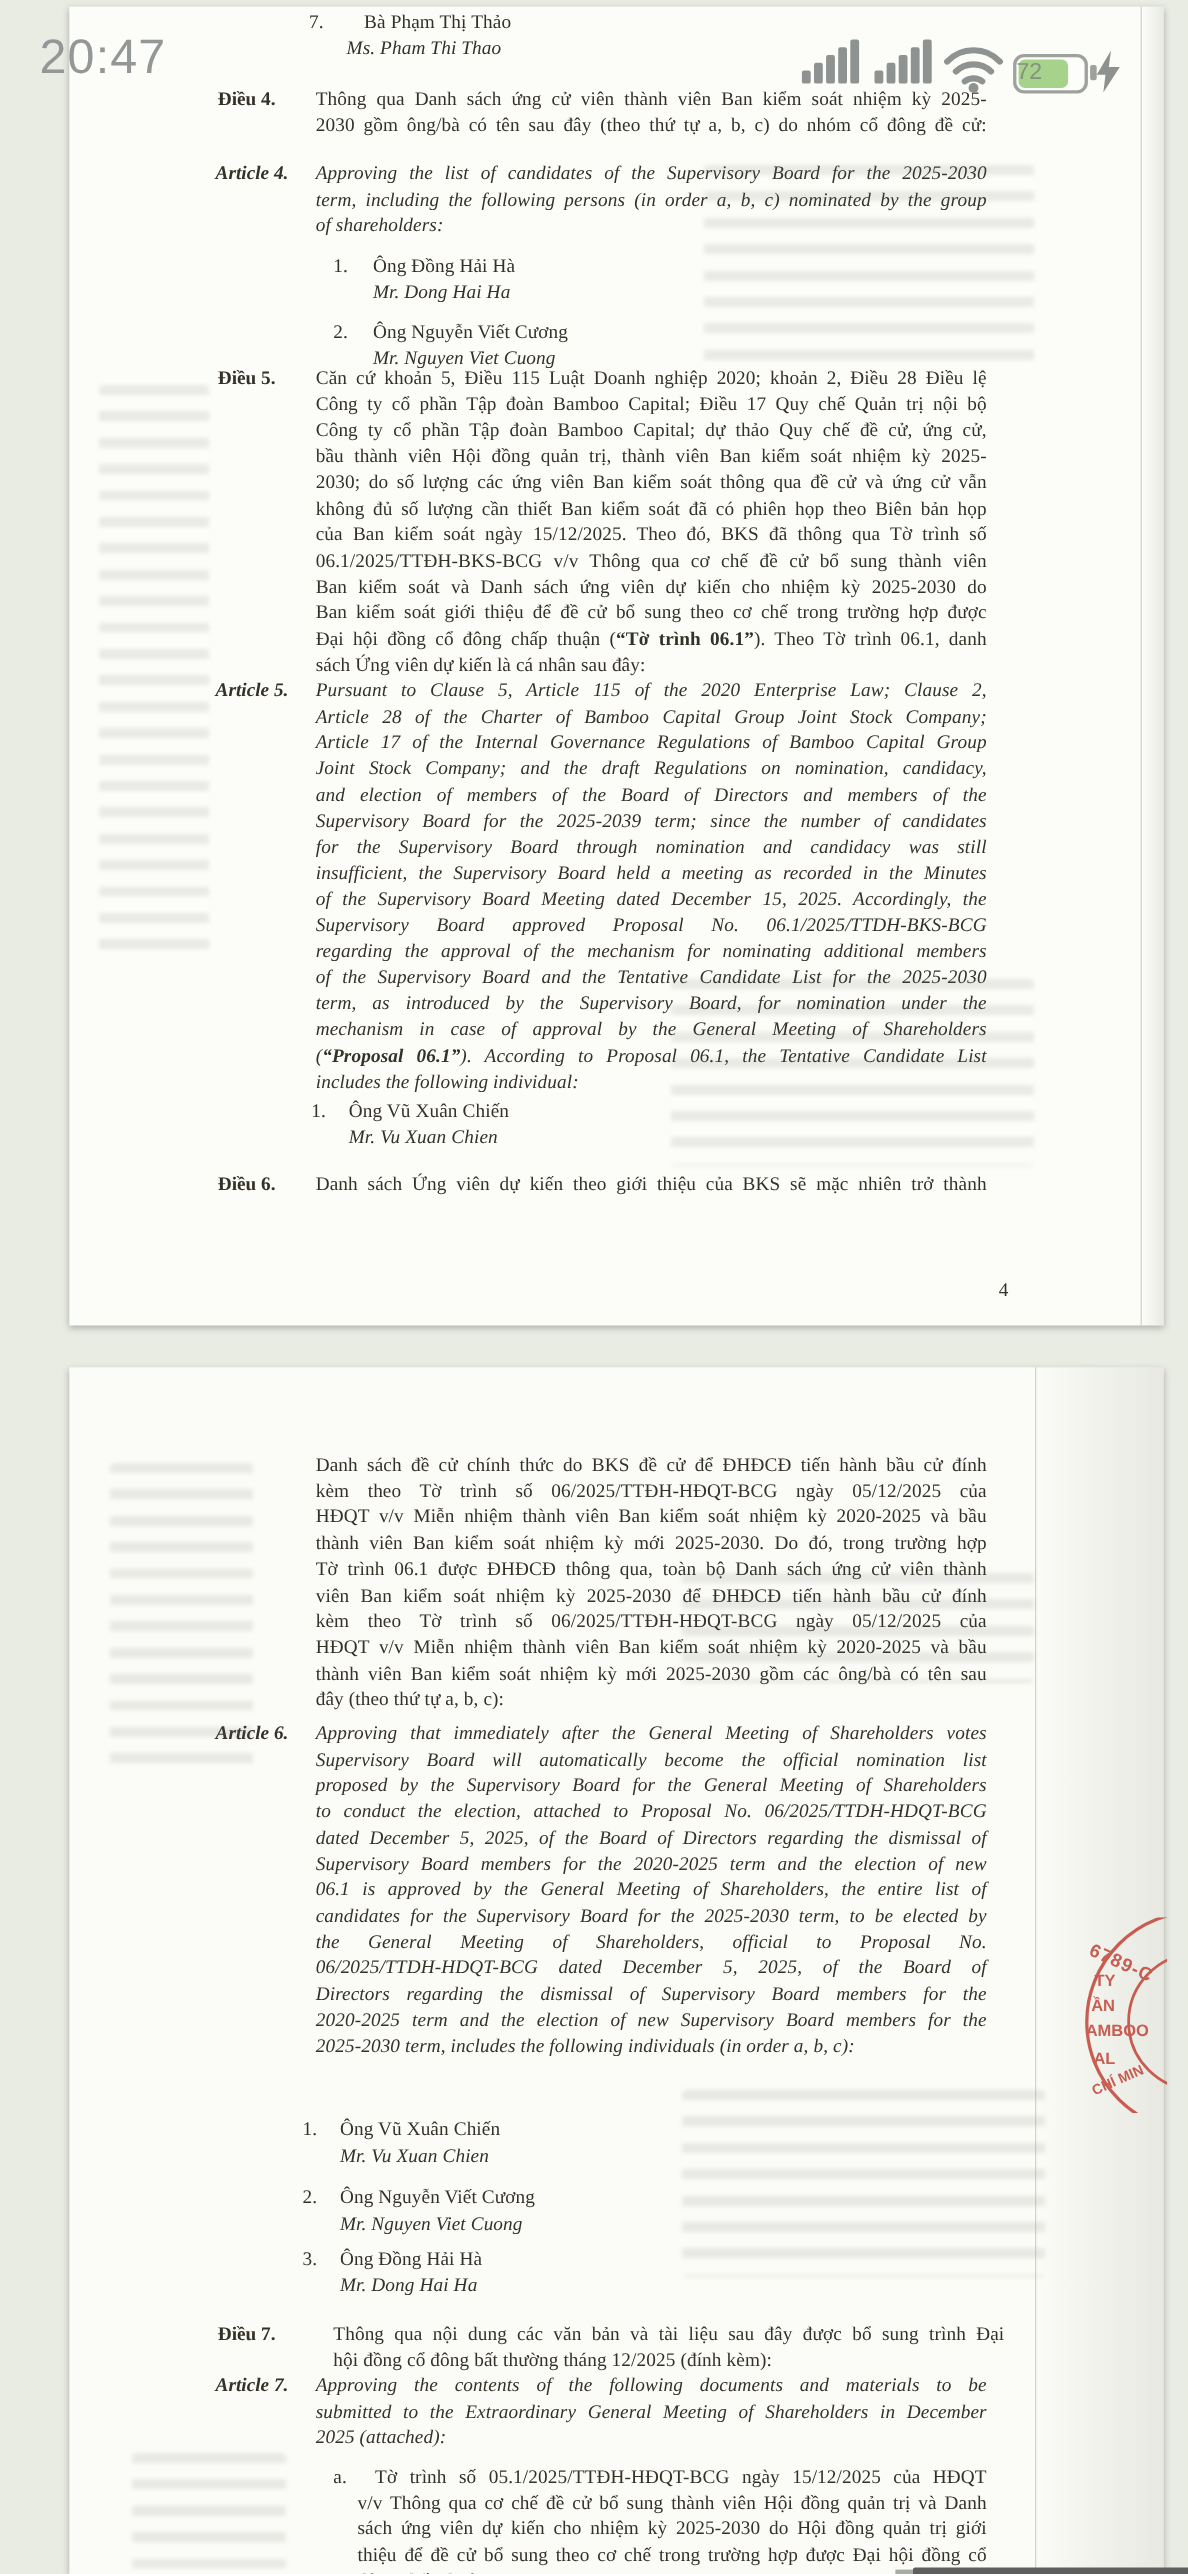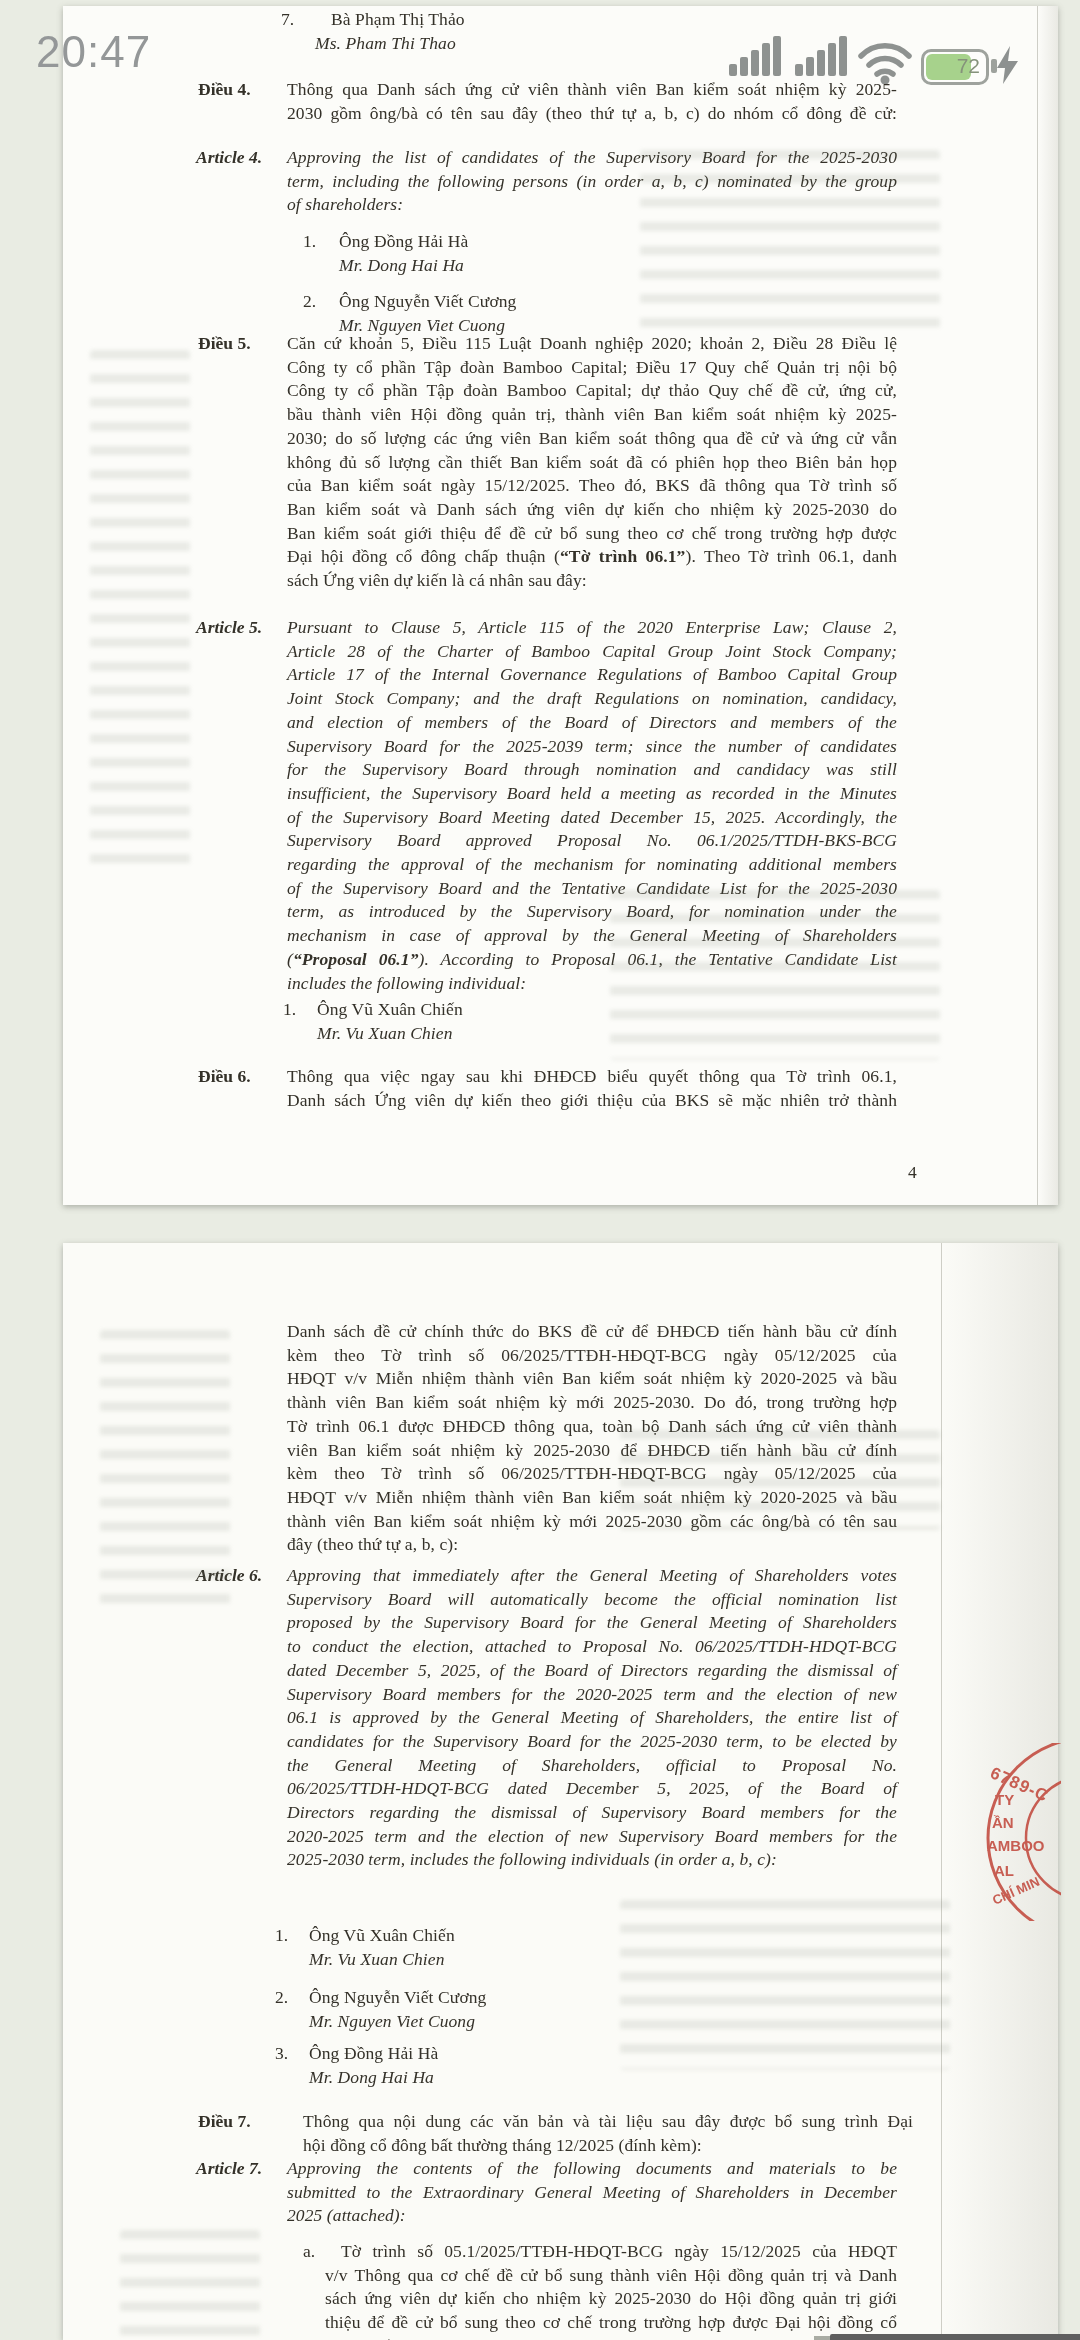--- a/index.html
+++ b/index.html
@@ -27,21 +27,21 @@
   .num{position:absolute;top:0}
   .vnm{position:absolute;top:0;white-space:nowrap}
   b{font-weight:700}
   
   .time{position:absolute;left:36px;top:27px;font-family:"Liberation Sans",sans-serif;
         font-size:44px;color:#949798;z-index:6;letter-spacing:1px}
   .sicon{position:absolute;z-index:6}
   .batt{position:absolute;left:921px;top:49px;width:62px;height:30px;border:3px solid #9ea29d;
         border-radius:10px;z-index:6;background:#fdfdfb}
   .batt .fill{position:absolute;left:2px;top:2px;bottom:2px;width:72%;background:#a7d28c;border-radius:6px}
-  .batt .pct{position:absolute;left:0;right:6px;top:2px;text-align:right;
+  .batt .pct{position:absolute;left:0;right:6px;top:2px;text-align:left;
         font-family:"Liberation Sans",sans-serif;font-size:21px;color:#85927b}
   .batt .nub{position:absolute;right:-11px;top:7px;width:6px;height:14px;background:#9ea29d;border-radius:2px}
   
   .bleed{position:absolute;z-index:2;border-radius:4px;filter:blur(2px);
         background:repeating-linear-gradient(180deg,rgba(110,120,104,.13) 0 9px,rgba(110,120,104,0) 9px 24px)}
   
   .stamp{position:absolute;left:920px;top:500px;width:78px;height:178px;overflow:hidden;opacity:.88;z-index:3}
   .stamp text{fill:#c24a3e;font-family:"Liberation Sans",sans-serif;font-weight:700}
   
   .bbar{position:absolute;left:830px;top:2334px;width:250px;height:6px;background:#5f5f5f;z-index:7;border-radius:2px 0 0 0}
@@ -85,20 +85,21 @@
     <div class="blk" style="top: 326px;">
       <span class="lb" style="left: 135px;">Điều 5.</span>
       <div class="body" style="left: 224px; width: 610px;">
         <div class="line jl">Căn cứ khoản 5, Điều 115 Luật Doanh nghiệp 2020; khoản 2, Điều 28 Điều lệ</div>
         <div class="line jl">Công ty cổ phần Tập đoàn Bamboo Capital; Điều 17 Quy chế Quản trị nội bộ</div>
         <div class="line jl">Công ty cổ phần Tập đoàn Bamboo Capital; dự thảo Quy chế đề cử, ứng cử,</div>
         <div class="line jl">bầu thành viên Hội đồng quản trị, thành viên Ban kiểm soát nhiệm kỳ 2025-</div>
         <div class="line jl">2030; do số lượng các ứng viên Ban kiểm soát thông qua đề cử và ứng cử vẫn</div>
         <div class="line jl">không đủ số lượng cần thiết Ban kiểm soát đã có phiên họp theo Biên bản họp</div>
         <div class="line jl">của Ban kiểm soát ngày 15/12/2025. Theo đó, BKS đã thông qua Tờ trình số</div>
+        <div class="line jl">06.1/2025/TTĐH-BKS-BCG v/v Thông qua cơ chế đề cử bổ sung thành viên</div>
         <div class="line jl">Ban kiểm soát và Danh sách ứng viên dự kiến cho nhiệm kỳ 2025-2030 do</div>
         <div class="line jl">Ban kiểm soát giới thiệu để đề cử bổ sung theo cơ chế trong trường hợp được</div>
         <div class="line jl">Đại hội đồng cổ đông chấp thuận (<b>“Tờ trình 06.1”</b>). Theo Tờ trình 06.1, danh</div>
         <div class="line">sách Ứng viên dự kiến là cá nhân sau đây:</div>
       </div>
     </div>
     <div class="blk" style="top: 610px;">
       <span class="lb lb-en" style="left: 133px;">Article 5.</span>
       <div class="body" style="left: 224px; width: 610px;">
         <div class="line en jl">Pursuant to Clause 5, Article 115 of the 2020 Enterprise Law; Clause 2,</div>
@@ -120,21 +121,20 @@
       </div>
     </div>
     <div class="blk" style="top: 992px; height: 48px;">
       <span class="num line" style="left: 220px;">1.</span>
       <div class="line vnm" style="left: 254px;">Ông Vũ Xuân Chiến</div>
       <div class="line en vnm" style="left: 254px; top: 24px;">Mr. Vu Xuan Chien</div>
     </div>
     <div class="blk" style="top: 1059px;">
       <span class="lb" style="left: 135px;">Điều 6.</span>
       <div class="body" style="left: 224px; width: 610px;">
-        <div class="line jl">Thông qua việc ngay sau khi ĐHĐCĐ biểu quyết thông qua Tờ trình 06.1,</div>
         <div class="line jl">Danh sách Ứng viên dự kiến theo giới thiệu của BKS sẽ mặc nhiên trở thành</div>
       </div>
     </div>
     <div class="blk" style="top: 1156px;">
       <span class="pgn" style="left: 845px; top: 0px;">4</span>
     </div>
   </div>
 <div class="page page2">
   <div class="stamp">
     <svg width="170" height="178" viewBox="0 0 170 178">

